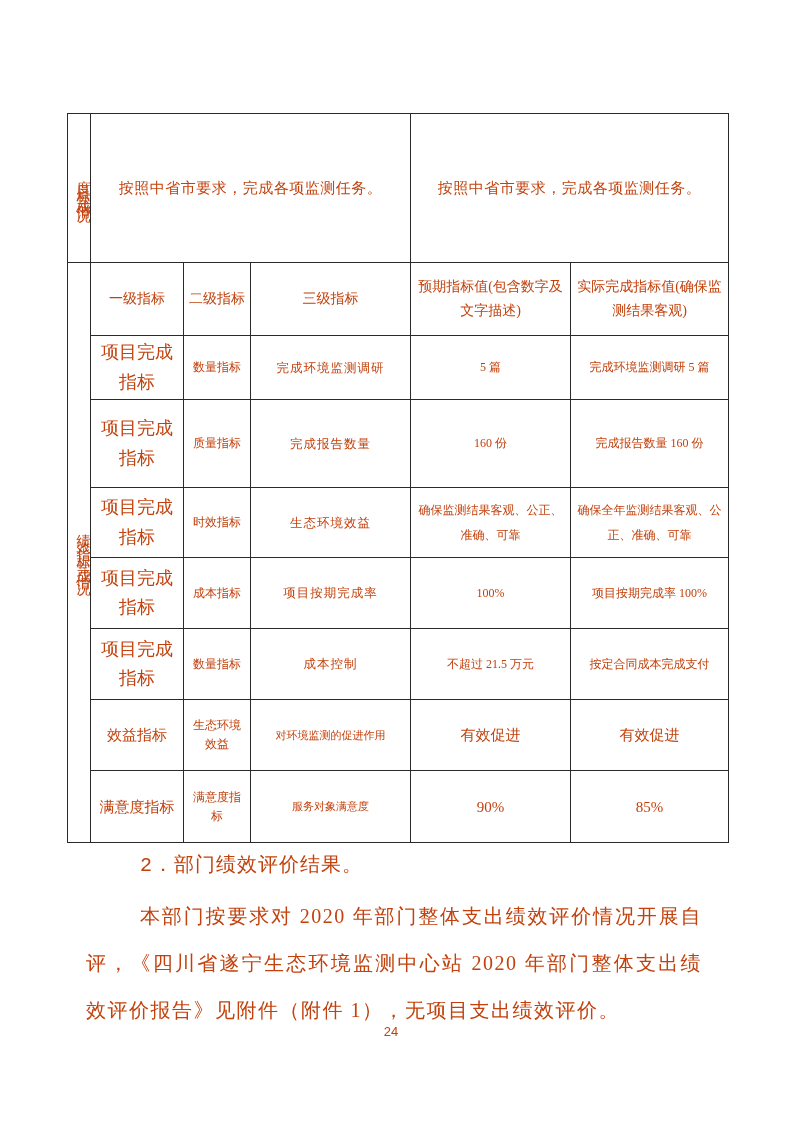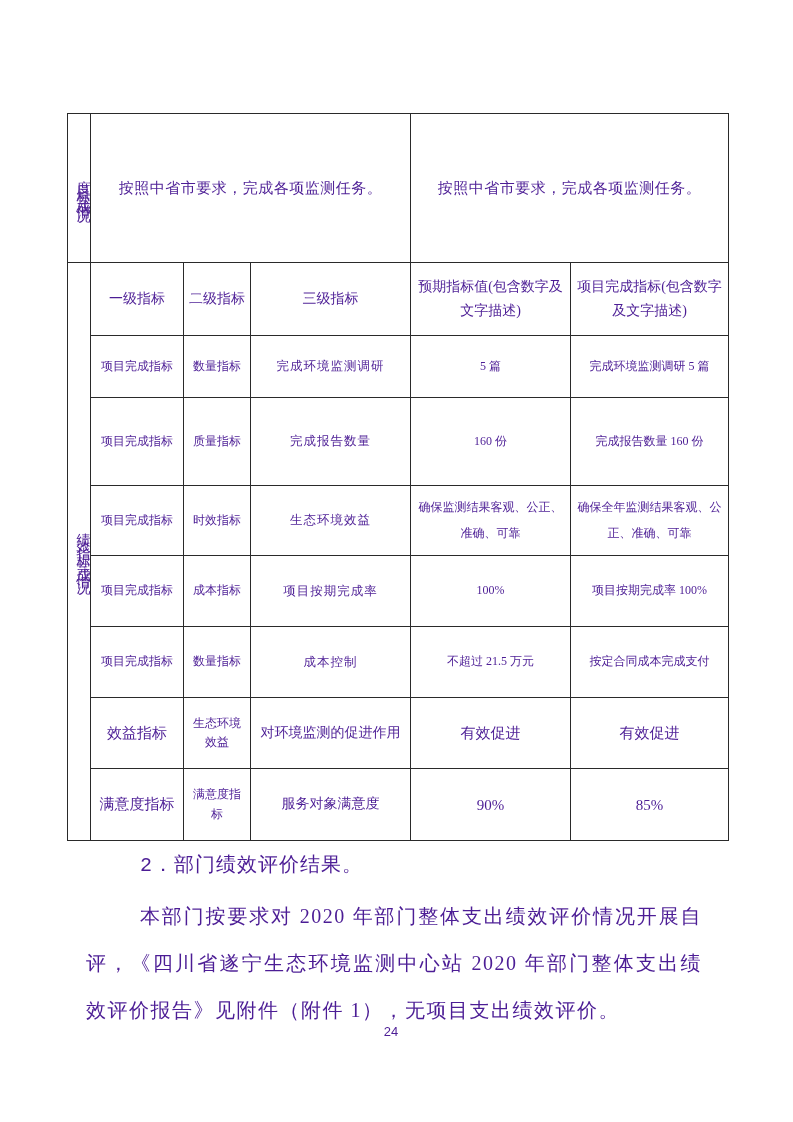--- a/index.html
+++ b/index.html
@@ -1,21 +1,21 @@
 <!DOCTYPE html>
 <html lang="zh"><head>
 <meta charset="utf-8">
 <style>
   html,body{margin:0;padding:0;background:#ffffff;}
   .page{
     position:relative;
     width:793px;height:1122px;
     background:#ffffff;
     font-family:"Liberation Serif","DejaVu Serif",serif;
-    color:#4c1d95;
+    color:#c2410c;
     overflow:hidden;
   }
   
   table.report{
     position:absolute;left:67px;top:113px;
     width:661px;
     border-collapse:collapse;table-layout:fixed;
   }
   table.report td{
     border:1px solid #2a2a2a;
@@ -32,27 +32,27 @@
     font-size:14px;
     letter-spacing:5px;
     line-height:21px;
   }
   .vtext.main{letter-spacing:7px;}
   
   .c-summary{font-size:15px;letter-spacing:.5px;}
   
   .c-head{font-size:14px;line-height:1.75;padding:4px 6px;}
   
-  .c-l1{font-size:12px;line-height:1.65;padding:2px 8px;}
+  .c-l1{font-size:18px;line-height:1.65;padding:2px 8px;}
   .c-l2{font-size:12px;line-height:2.1;}
   .c-l3{font-size:12.5px;line-height:2.1;letter-spacing:1px;}
   .c-val{font-size:12px;line-height:2.1;}
   tr.big .c-l1{font-size:15px;}
   tr.big .c-l2{font-size:12px;line-height:1.6;}
-  tr.big .c-l3{font-size:14px;line-height:1.6;letter-spacing:0;}
+  tr.big .c-l3{font-size:11px;line-height:1.6;letter-spacing:0;}
   tr.big .c-val{font-size:15px;line-height:1.6;}
   
   .textblock{
     position:absolute;left:86px;top:846px;width:616px;
   }
   .heading{
     font-size:20px;line-height:40px;
     text-indent:54px;
     margin:0 0 7px 0;
     letter-spacing:1px;
@@ -102,21 +102,21 @@
       </tr>
 
       <tr style="height:73px">
         <td class="vcell" rowspan="8">
           <span class="vtext main">绩效指标完成情况</span>
         </td>
         <td class="c-head">一级指标</td>
         <td class="c-head">二级指标</td>
         <td class="c-head">三级指标</td>
         <td class="c-head">预期指标值(包含数字及文字描述)</td>
-        <td class="c-head">项目完成指标(包含数字及文字描述)</td>
+        <td class="c-head">实际完成指标值(确保监测结果客观)</td>
       </tr>
 
       <tr style="height:62px">
         <td class="c-l1">项目完成指标</td>
         <td class="c-l2">数量指标</td>
         <td class="c-l3">完成环境监测调研</td>
         <td class="c-val">5 篇</td>
         <td class="c-val">完成环境监测调研 5 篇</td>
       </tr>
       <tr style="height:88px">

